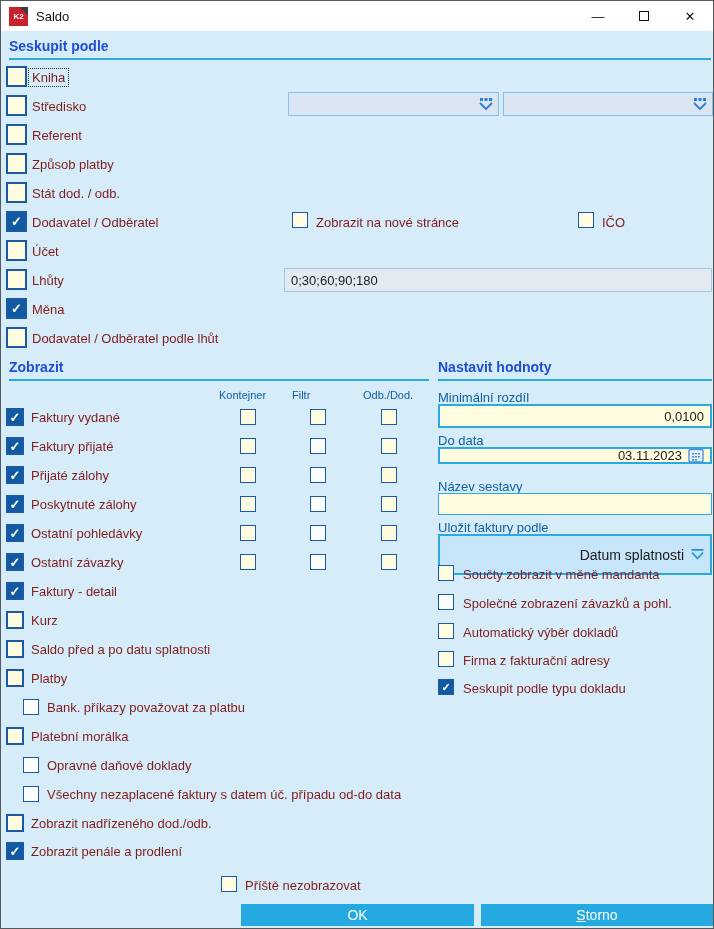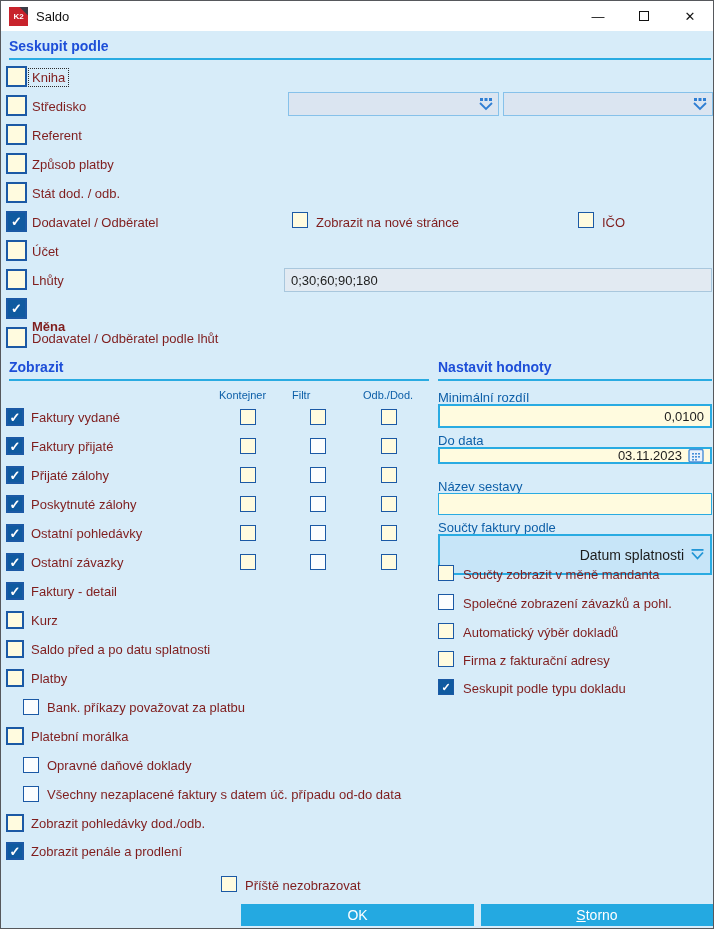--- a/index.html
+++ b/index.html
@@ -111,21 +111,21 @@
     <span class="cb lg checked" style="left:5px; top:180px;"></span>
     <span class="lbl" style="left:31px; top:184px;">Dodavatel / Odběratel</span>
 
     <span class="cb lg" style="left:5px; top:209px;"></span>
     <span class="lbl" style="left:31px; top:213px;">Účet</span>
 
     <span class="cb lg" style="left:5px; top:238px;"></span>
     <span class="lbl" style="left:31px; top:242px;">Lhůty</span>
 
     <span class="cb lg checked" style="left:5px; top:267px;"></span>
-    <span class="lbl" style="left:31px; top:288px;font-weight:bold;">Měna</span>
+    <span class="lbl" style="left:31px; top:271px;">Měna</span>
 
     <span class="cb lg" style="left:5px; top:296px;"></span>
     <span class="lbl" style="left:31px; top:300px;">Dodavatel / Odběratel podle lhůt</span>
 
     <div class="field combo-gray" style="left:287px; top:61px; width:211px; height:24px;">
       <span class="icon">
         <svg width="16" height="14" viewBox="0 0 16 14">
             <g fill="#2f7ed3">
               <rect x="2" y="1" width="3" height="3"></rect>
               <rect x="6.5" y="1" width="3" height="3"></rect>
@@ -200,21 +200,21 @@
     <span class="cb md" style="left:5px; top:696px;"></span>
     <span class="lbl" style="left:30px; top:698px;">Platební morálka</span>
 
     <span class="cb sm white" style="left:22px; top:726px;"></span>
     <span class="lbl" style="left:46px; top:727px;">Opravné daňové doklady</span>
 
     <span class="cb sm white" style="left:22px; top:755px;"></span>
     <span class="lbl" style="left:46px; top:756px;">Všechny nezaplacené faktury s datem úč. případu od-do data</span>
 
     <span class="cb md" style="left:5px; top:783px;"></span>
-    <span class="lbl" style="left:30px; top:785px;">Zobrazit pohledávky dod./odb.</span>
+    <span class="lbl" style="left:30px; top:785px;">Zobrazit nadřízeného dod./odb.</span>
 
     <span class="cb md checked" style="left:5px; top:811px;"></span>
     <span class="lbl" style="left:30px; top:813px;">Zobrazit penále a prodlení</span>
 
     <span class="cb sm" style="left:239px; top:378px;"></span>
     <span class="cb sm" style="left:309px; top:378px;"></span>
     <span class="cb sm" style="left:380px; top:378px;"></span>
 
     <span class="cb sm" style="left:239px; top:407px;"></span>
     <span class="cb sm white" style="left:309px; top:407px;"></span>
@@ -262,21 +262,21 @@
             </g>
           </svg>
       </span>
     </div>
 
     <span class="flabel" style="left:437px; top:448px;text-align:right;">Název sestavy</span>
     <div class="field cream" style="left:437px; top:462px; width:274px; height:22px; border-width:1px;">
       <span class="val"></span>
     </div>
 
-    <span class="flabel" style="left:437px; top:489px;">Součty faktury podle</span>
+    <span class="flabel" style="left:437px; top:489px;">Uložit faktury podle</span>
     <div class="field combo-blue" style="left:437px; top:503px; width:274px; height:41px;">
       <span class="val">Datum splatnosti</span>
       <span class="icon">
         <svg width="15" height="13" viewBox="0 0 15 13">
             <rect x="1.5" y="1" width="12" height="1.8" fill="#2196d6"></rect>
             <path d="M2 4.5 L7.5 10.5 L13 4.5" fill="none" stroke="#2196d6" stroke-width="1.8"></path>
           </svg>
       </span>
     </div>
 

